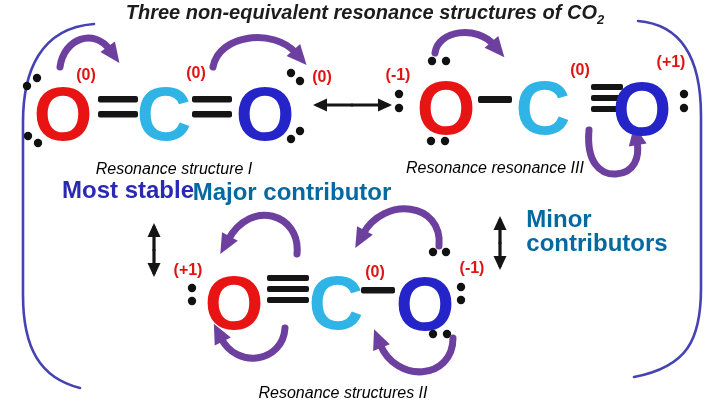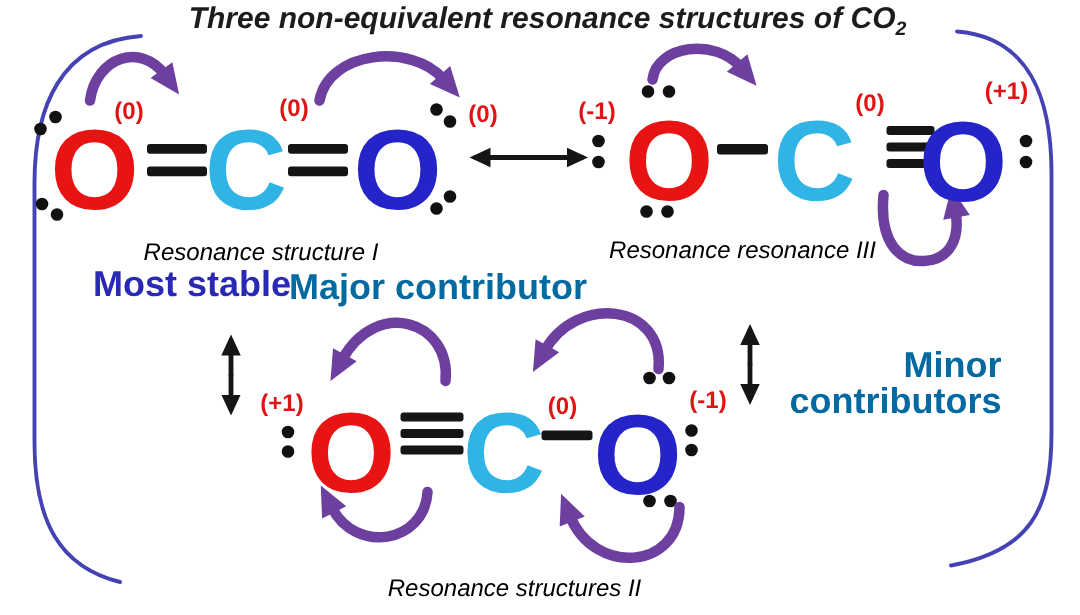--- a/index.html
+++ b/index.html
@@ -10,21 +10,21 @@
   .abs{position:absolute;transform:translate(-50%,-50%);white-space:nowrap;}
   .atom{font-size:76px;font-weight:bold;line-height:1;}
   .atom.red{color:#e81414;}
   .atom.cyan{color:#30b4e6;}
   .atom.blue{color:#2424c8;}
   .charge{font-size:16px;font-weight:bold;color:#e01414;line-height:1;}
   .res-label{font-size:16px;font-style:italic;font-weight:400;color:#000000;line-height:1;}
   .annot{font-size:24px;font-weight:bold;line-height:1;}
   .annot.blue{color:#2929b5;}
   .annot.orange{color:#0369a1;}
-  .minor{position:absolute;text-align:right;transform:translate(-50%,0);line-height:24px;margin-top:25px;}
+  .minor{position:absolute;text-align:left;transform:translate(-50%,0);line-height:24px;}
   .title{
     position:absolute;left:365px;top:14px;transform:translate(-50%,-50%);
     font-size:20px;font-weight:bold;font-style:italic;color:#1c1c1c;white-space:nowrap;
   }
   .title sub{font-size:13px;}
   svg.overlay{position:absolute;left:0;top:0;z-index:1;}
   .txt{z-index:2;}
 </style>
 </head>
 <body>

